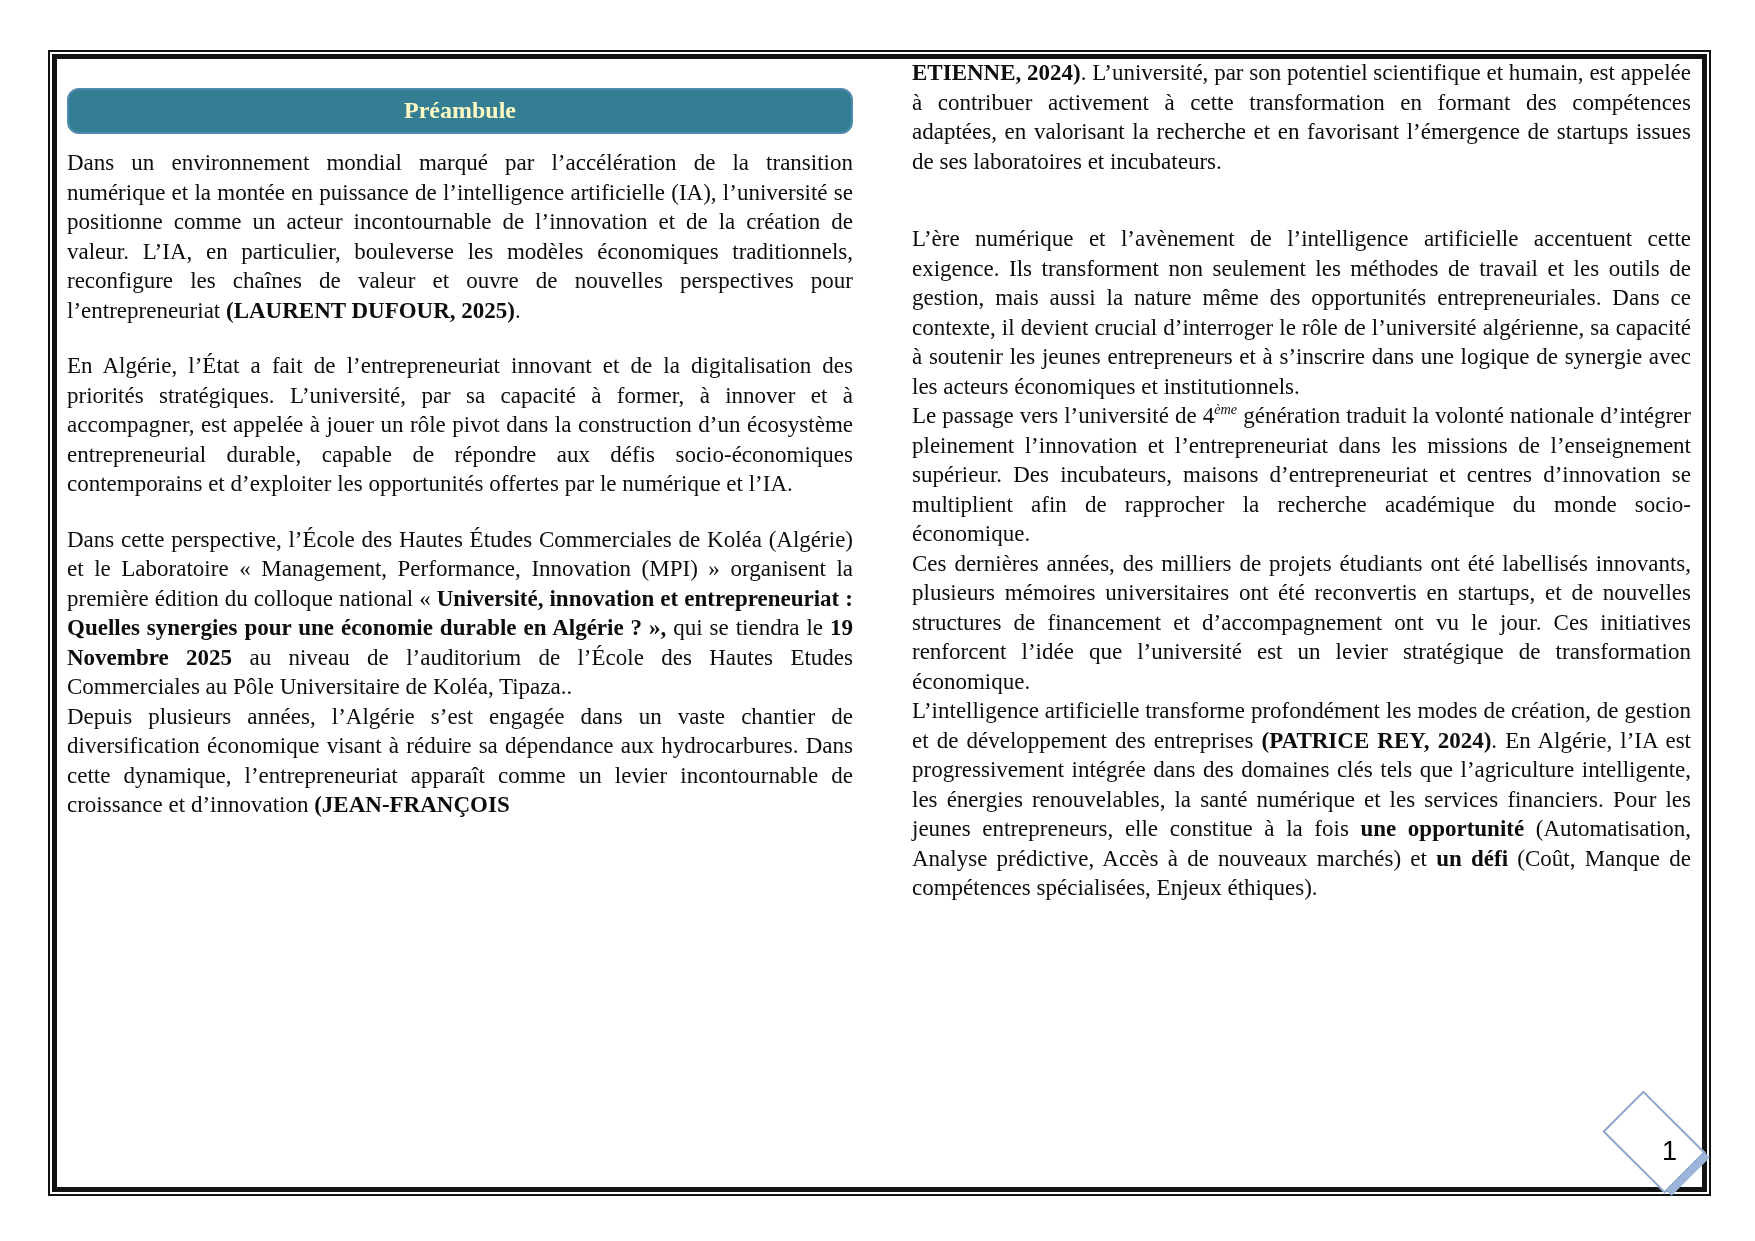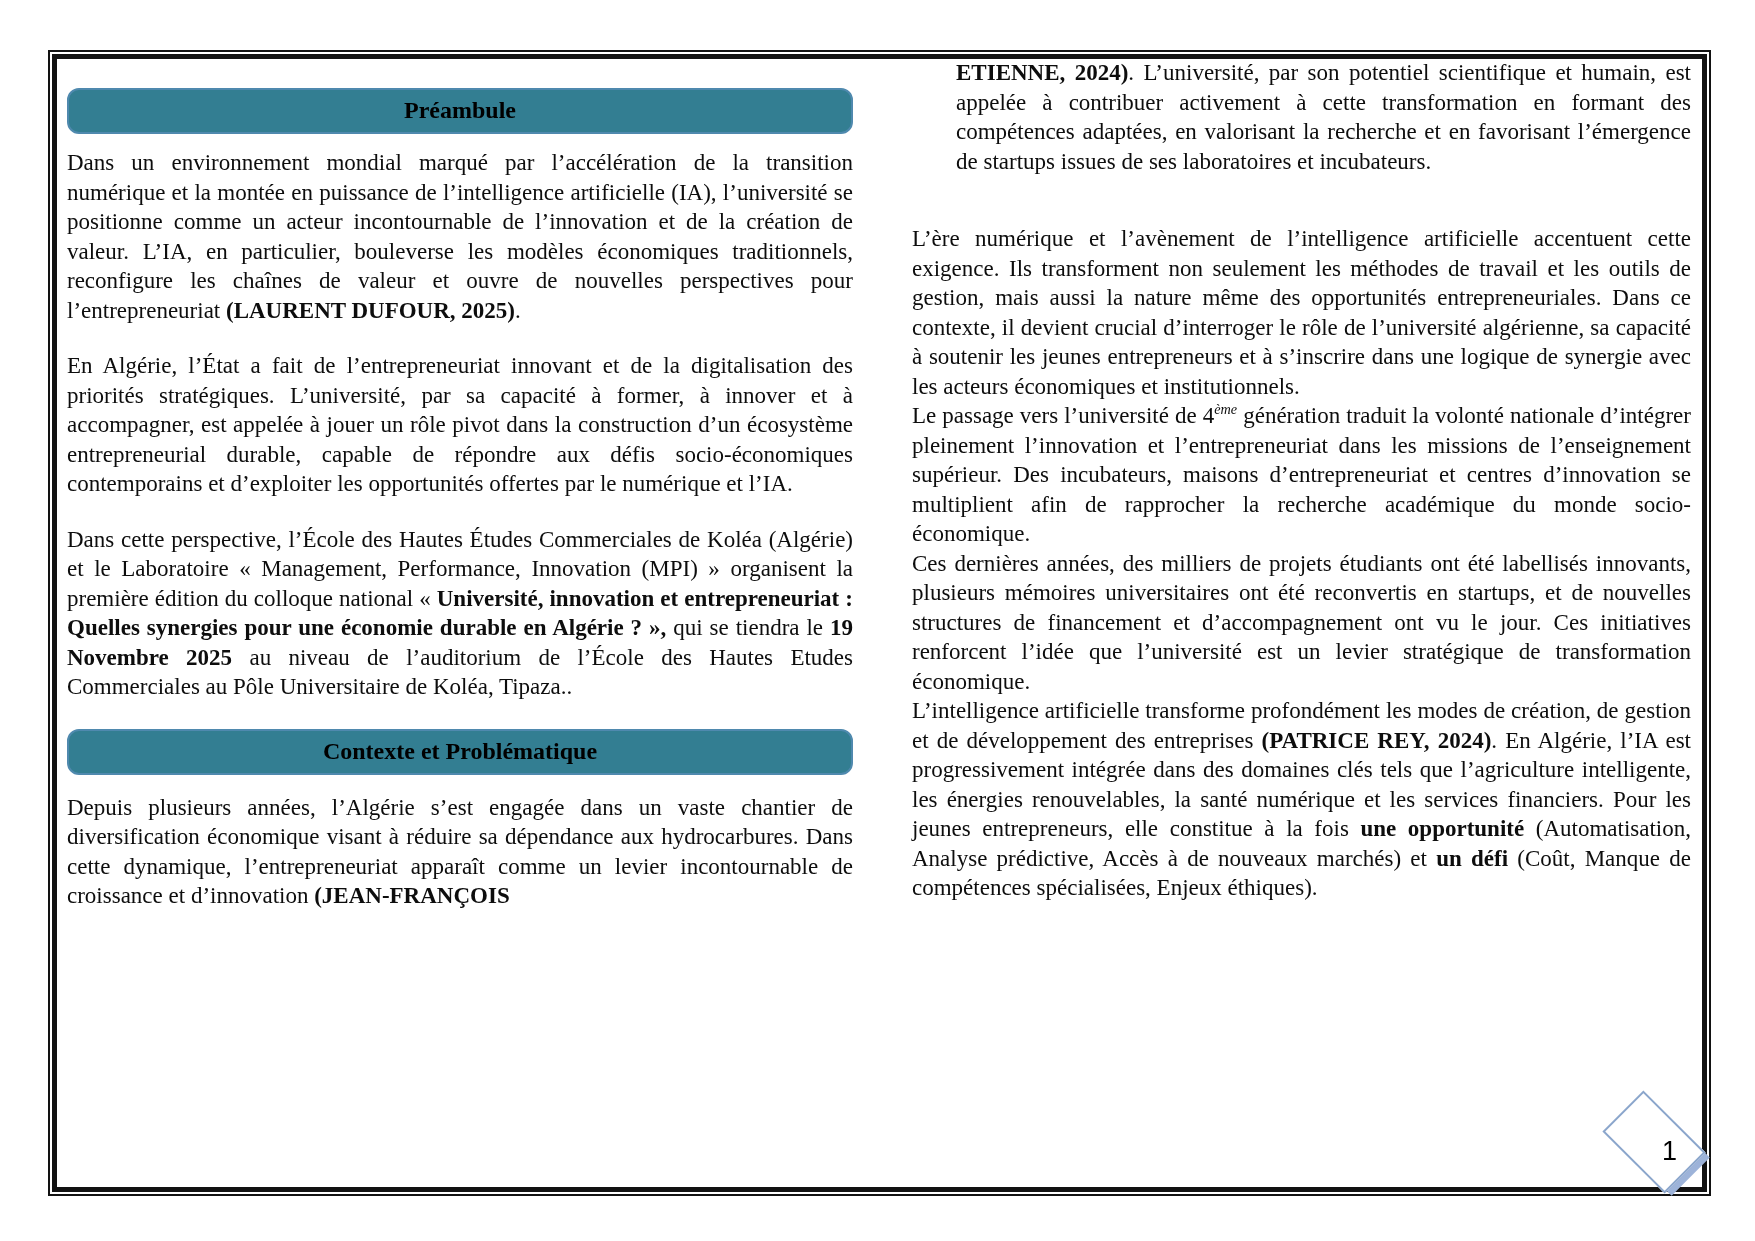--- a/index.html
+++ b/index.html
@@ -34,33 +34,33 @@
     position: absolute;
     text-align: justify;
     font-size: 23px;
     line-height: 29.5px;
     z-index: 5;
   }
   .col-left  { left: 67px;  top: 82px; width: 786px; }
   .col-right { left: 912px; top: 58px; width: 779px; }
   .para { margin: 0; padding: 0; }
   .para.gap-after { margin-bottom: 26px; }
-  .para.biggap-after { margin-bottom: 48px; margin-left: 44px; }
+  .para.biggap-after { margin-bottom: 48px; }
   .b { font-weight: bold; }
   .i { }
   sup.sup { font-size: 0.62em; line-height: 0; vertical-align: super; font-style: italic; }
   .banner {
     background: #337e92;
     border: 2px solid #4f89ae;
     border-radius: 12px;
     height: 42px;
     display: flex;
     align-items: center;
     justify-content: center;
-    color: #000000;
+    color: #fef9c3;
     font-weight: bold;
     font-size: 24px;
     text-align: center;
     margin: 6px 0 14px 0;
   }
   .banner[data-name="section-heading-contexte-et-problematique"] {
     margin-top: 27px;
     margin-bottom: 18px;
   }
   
@@ -98,23 +98,20 @@
   <div class="diamond-back" data-name="page-number-diamond-shadow"></div>
   <div class="page-frame" data-name="page-border-frame"></div>
   <div class="diamond-front" data-name="page-number-diamond-decoration"></div>
   <div class="column col-left" data-name="left-column">
       <div class="banner" data-name="section-heading-preambule">
         <span data-name="section-heading-label">Préambule</span>
       </div>
       <p class="para gap-after" data-name="paragraph"><span data-name="text-run">Dans un environnement mondial marqué par l’accélération de la transition numérique et la montée en puissance de l’intelligence artificielle (IA), l’université se positionne comme un acteur incontournable de l’innovation et de la création de valeur. L’IA, en particulier, bouleverse les modèles économiques traditionnels, reconfigure les chaînes de valeur et ouvre de nouvelles perspectives pour l’entrepreneuriat </span><span class="b" data-name="bold-text-run">(LAURENT DUFOUR, 2025)</span><span data-name="text-run">.</span></p>
       <p class="para gap-after" data-name="paragraph"><span data-name="text-run">En Algérie, l’État a fait de l’entrepreneuriat innovant et de la digitalisation des priorités stratégiques. L’université, par sa capacité à former, à innover et à accompagner, est appelée à jouer un rôle pivot dans la construction d’un écosystème entrepreneurial durable, capable de répondre aux défis socio-économiques contemporains et d’exploiter les opportunités offertes par le numérique et l’IA.</span></p>
       <p class="para" data-name="paragraph"><span data-name="text-run">Dans cette perspective, l’École des Hautes Études Commerciales de Koléa (Algérie) et le Laboratoire « </span><span class="i" data-name="italic-text-run">Management, Performance, Innovation (MPI)</span><span data-name="text-run"> » organisent la première édition du colloque national « </span><span class="b" data-name="bold-text-run">Université, innovation et entrepreneuriat : Quelles synergies pour une économie durable en Algérie ? »,</span><span data-name="text-run"> qui se tiendra le </span><span class="b" data-name="bold-text-run">19 Novembre 2025</span><span data-name="text-run"> au niveau de l’auditorium de l’École des Hautes Etudes Commerciales au Pôle Universitaire de Koléa, Tipaza..</span></p>
-      <div class="banner" data-name="section-heading-contexte-et-problematique">
-        <span data-name="section-heading-label">Contexte et Problématique</span>
-      </div>
       <p class="para" data-name="paragraph"><span data-name="text-run">Depuis plusieurs années, l’Algérie s’est engagée dans un vaste chantier de diversification économique visant à réduire sa dépendance aux hydrocarbures. Dans cette dynamique, l’entrepreneuriat apparaît comme un levier incontournable de croissance et d’innovation </span><span class="b" data-name="bold-text-run">(JEAN-FRANÇOIS</span></p>
     </div>
   <div class="column col-right" data-name="right-column">
       <p class="para biggap-after" data-name="paragraph"><span class="b" data-name="bold-text-run">ETIENNE, 2024)</span><span data-name="text-run">. L’université, par son potentiel scientifique et humain, est appelée à contribuer activement à cette transformation en formant des compétences adaptées, en valorisant la recherche et en favorisant l’émergence de startups issues de ses laboratoires et incubateurs.</span></p>
       <p class="para" data-name="paragraph"><span data-name="text-run">L’ère numérique et l’avènement de l’intelligence artificielle accentuent cette exigence. Ils transforment non seulement les méthodes de travail et les outils de gestion, mais aussi la nature même des opportunités entrepreneuriales. Dans ce contexte, il devient crucial d’interroger le rôle de l’université algérienne, sa capacité à soutenir les jeunes entrepreneurs et à s’inscrire dans une logique de synergie avec les acteurs économiques et institutionnels.</span></p>
       <p class="para" data-name="paragraph"><span data-name="text-run">Le passage vers l’université de 4</span><sup class="sup" data-name="superscript-text-run">ème</sup><span data-name="text-run"> génération traduit la volonté nationale d’intégrer pleinement l’innovation et l’entrepreneuriat dans les missions de l’enseignement supérieur. Des incubateurs, maisons d’entrepreneuriat et centres d’innovation se multiplient afin de rapprocher la recherche académique du monde socio-économique.</span></p>
       <p class="para" data-name="paragraph"><span data-name="text-run">Ces dernières années, des milliers de projets étudiants ont été labellisés innovants, plusieurs mémoires universitaires ont été reconvertis en startups, et de nouvelles structures de financement et d’accompagnement ont vu le jour. Ces initiatives renforcent l’idée que l’université est un levier stratégique de transformation économique.</span></p>
       <p class="para" data-name="paragraph"><span data-name="text-run">L’intelligence artificielle transforme profondément les modes de création, de gestion et de développement des entreprises </span><span class="b" data-name="bold-text-run">(PATRICE REY, 2024)</span><span data-name="text-run">. En Algérie, l’IA est progressivement intégrée dans des domaines clés tels que l’agriculture intelligente, les énergies renouvelables, la santé numérique et les services financiers. Pour les jeunes entrepreneurs, elle constitue à la fois </span><span class="b" data-name="bold-text-run">une opportunité</span><span data-name="text-run"> (Automatisation, Analyse prédictive, Accès à de nouveaux marchés) et </span><span class="b" data-name="bold-text-run">un défi</span><span data-name="text-run"> (Coût, Manque de compétences spécialisées, Enjeux éthiques).</span></p>
     </div>
   <div class="page-number" data-name="page-number">1</div>

